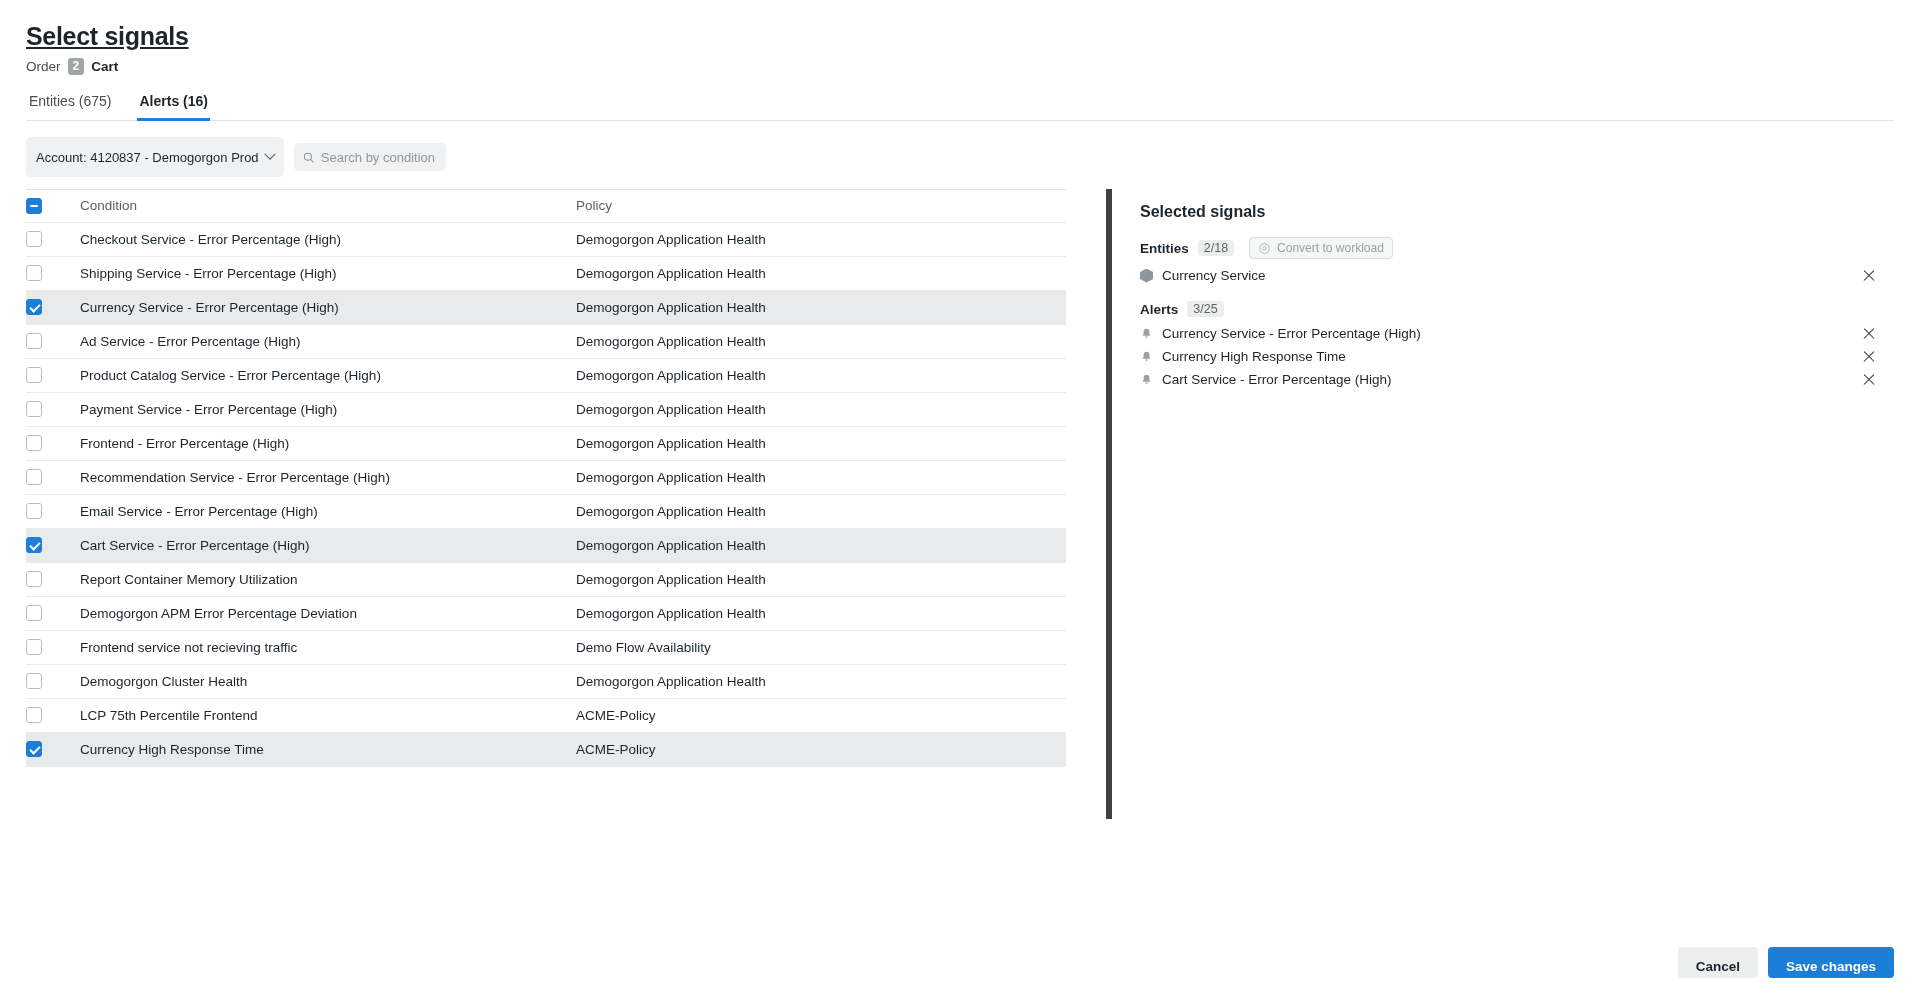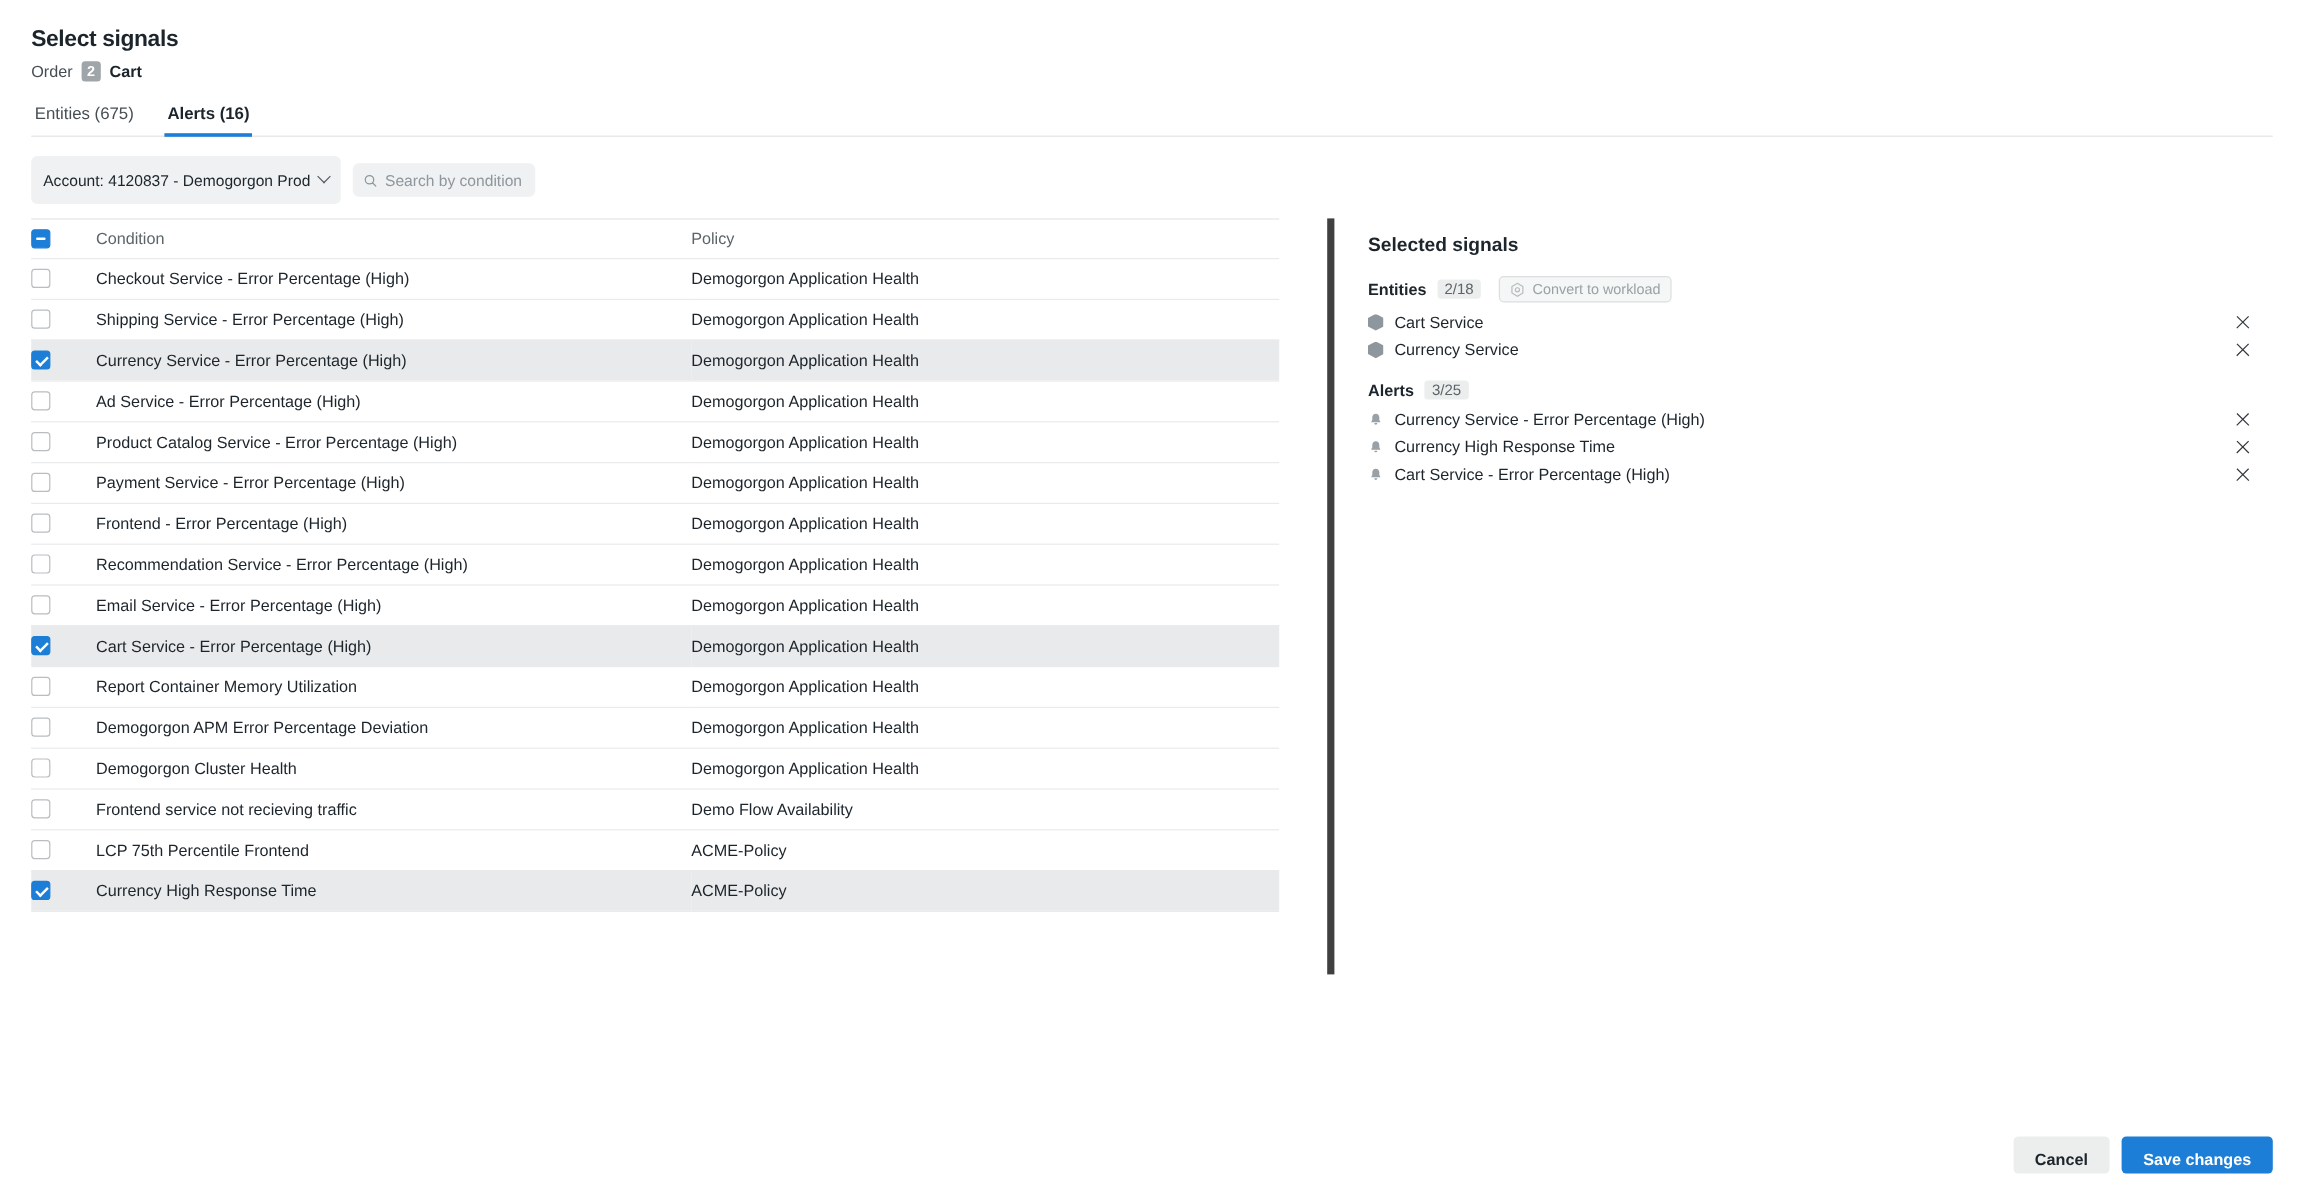--- a/index.html
+++ b/index.html
@@ -11,24 +11,25 @@
     font-family: "Liberation Sans", sans-serif;
     color: #1d252c;
     overflow: hidden;
     position: relative;
   }
 
   
   .page-header { padding: 22px 26px 0 26px; }
 
   .page-title {
-    font-size: 19px;
+    font-size: 25px;
     font-weight: 700;
     letter-spacing: -0.3px;
     color: #1d252c;
+    text-decoration: underline;
   }
 
   .breadcrumb {
     margin-top: 7px;
     display: flex;
     align-items: center;
     gap: 7px;
     font-size: 13.5px;
     color: #464e54;
   }
@@ -393,27 +394,27 @@
             <td class="cell-cond">Report Container Memory Utilization</td>
             <td class="cell-policy">Demogorgon Application Health</td>
           </tr>
           <tr>
             <td class="cell-check"><span class="cbx"></span></td>
             <td class="cell-cond">Demogorgon APM Error Percentage Deviation</td>
             <td class="cell-policy">Demogorgon Application Health</td>
           </tr>
           <tr>
             <td class="cell-check"><span class="cbx"></span></td>
-            <td class="cell-cond">Demogorgon Cluster Health</td>
-            <td class="cell-policy">Demogorgon Application Health</td>
-          </tr>
-          <tr>
-            <td class="cell-check"><span class="cbx"></span></td>
             <td class="cell-cond">Frontend service not recieving traffic</td>
             <td class="cell-policy">Demo Flow Availability</td>
+          </tr>
+          <tr>
+            <td class="cell-check"><span class="cbx"></span></td>
+            <td class="cell-cond">Demogorgon Cluster Health</td>
+            <td class="cell-policy">Demogorgon Application Health</td>
           </tr>
           <tr>
             <td class="cell-check"><span class="cbx"></span></td>
             <td class="cell-cond">LCP 75th Percentile Frontend</td>
             <td class="cell-policy">ACME-Policy</td>
           </tr>
           <tr class="row-selected">
             <td class="cell-check"><span class="cbx checked"></span></td>
             <td class="cell-cond">Currency High Response Time</td>
             <td class="cell-policy">ACME-Policy</td>
@@ -430,27 +431,20 @@
       <span class="group-count">2/18</span>
       <div class="convert-btn">
         <svg width="13" height="13" viewBox="0 0 16 16">
           <polygon points="8,1.4 13.6,4.7 13.6,11.3 8,14.6 2.4,11.3 2.4,4.7" fill="none" stroke="#b5babd" stroke-width="1.2"></polygon>
           <circle cx="8" cy="8" r="2.1" fill="none" stroke="#b5babd" stroke-width="1.2"></circle>
         </svg>
         <span>Convert to workload</span>
       </div>
     </div>
     <div class="sig-list" id="entity-list">
-        <div class="sig-row">
-          <span class="sig-icon">
-            <span class="hexagon"></span>
-          </span>
-          <span class="sig-name">Cart Service</span>
-          <span class="sig-close"></span>
-        </div>
         <div class="sig-row">
           <span class="sig-icon">
             <span class="hexagon"></span>
           </span>
           <span class="sig-name">Currency Service</span>
           <span class="sig-close"></span>
         </div>
       </div>
 
     <div class="group-head">

